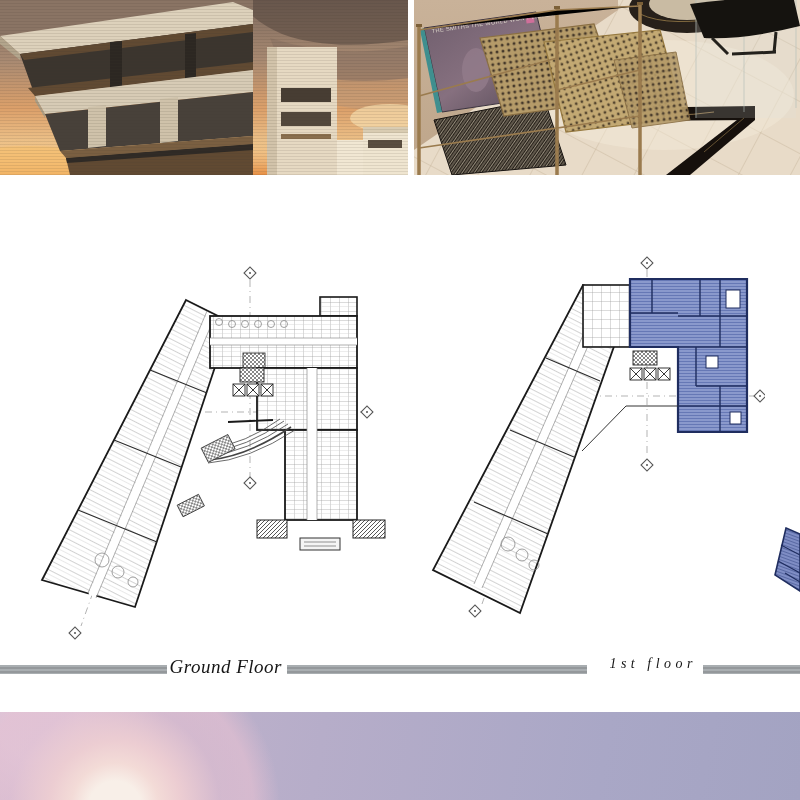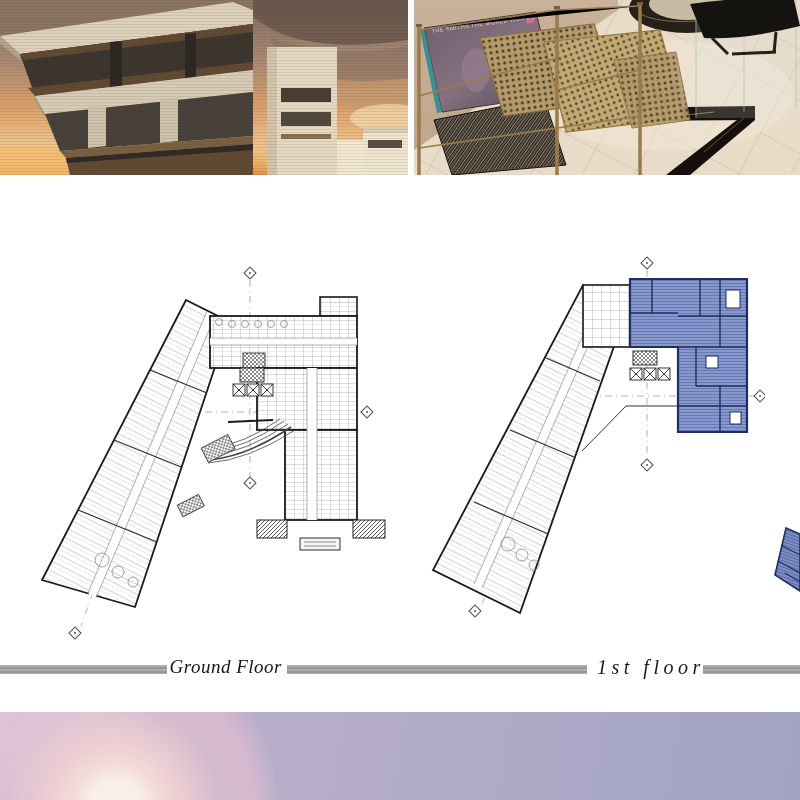--- a/index.html
+++ b/index.html
@@ -12,21 +12,21 @@
   .plans{position:absolute;left:0;top:200px;width:800px;height:460px;}
   .plan-svg{position:absolute;}
   .caption-bar{position:absolute;top:665px;height:9px;
       background:repeating-linear-gradient(180deg,#a9aeb1 0 2px,#94989b 2px 4px);}
   .bar-1{left:0;width:167px;}
   .bar-2{left:287px;width:300px;}
   .bar-3{left:703px;width:97px;}
   .caption-label{position:absolute;top:656px;font-style:italic;color:#161616;
       font-size:19px;white-space:nowrap;}
   .label-ground{left:168px;width:114px;text-align:right;letter-spacing:0.5px;}
-  .label-first{left:597px;width:100px;text-align:right;letter-spacing:4.5px;font-size:20px;}
+  .label-first{left:597px;width:100px;text-align:right;letter-spacing:4.5px;font-size:14px;}
   .bottom-panel{position:absolute;left:0;top:712px;width:800px;height:88px;overflow:hidden;
       background:
         radial-gradient(circle at 115px 95px, #f8efe8 0 26px, #f3dbd7 44px, #eccdd2 66px,
                         rgba(231,193,210,.55) 105px, rgba(231,193,210,.62) 138px,
                         rgba(231,193,210,0) 165px),
         radial-gradient(circle at 40px 10px, rgba(222,201,220,.8) 0 40px, rgba(222,201,220,0) 120px),
         linear-gradient(100deg,#c7b6cd 0%,#b6adc9 40%,#a9a7c6 75%,#a3a3c2 100%);}
 </style>
 </head>
 <body>

